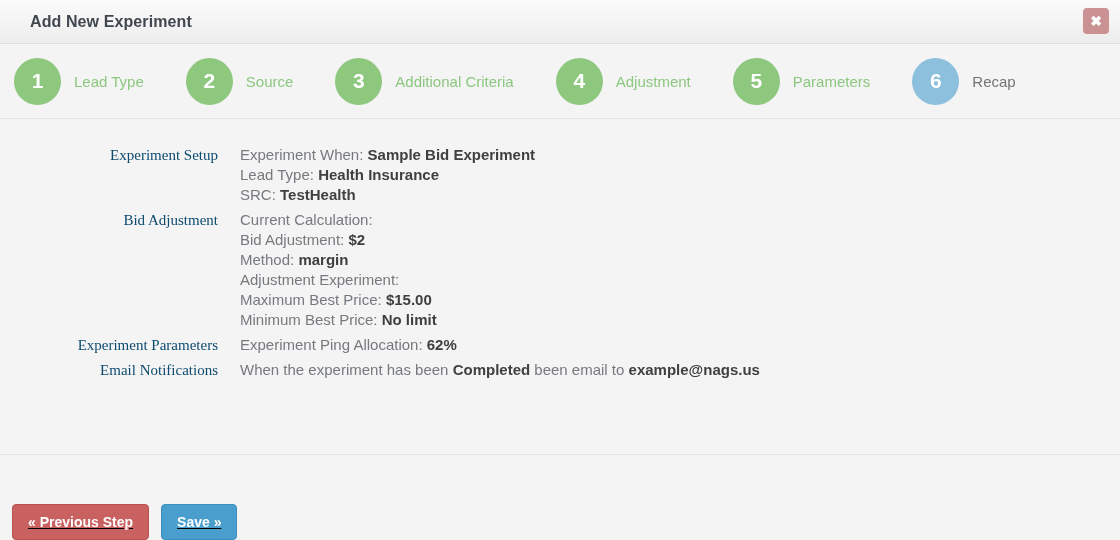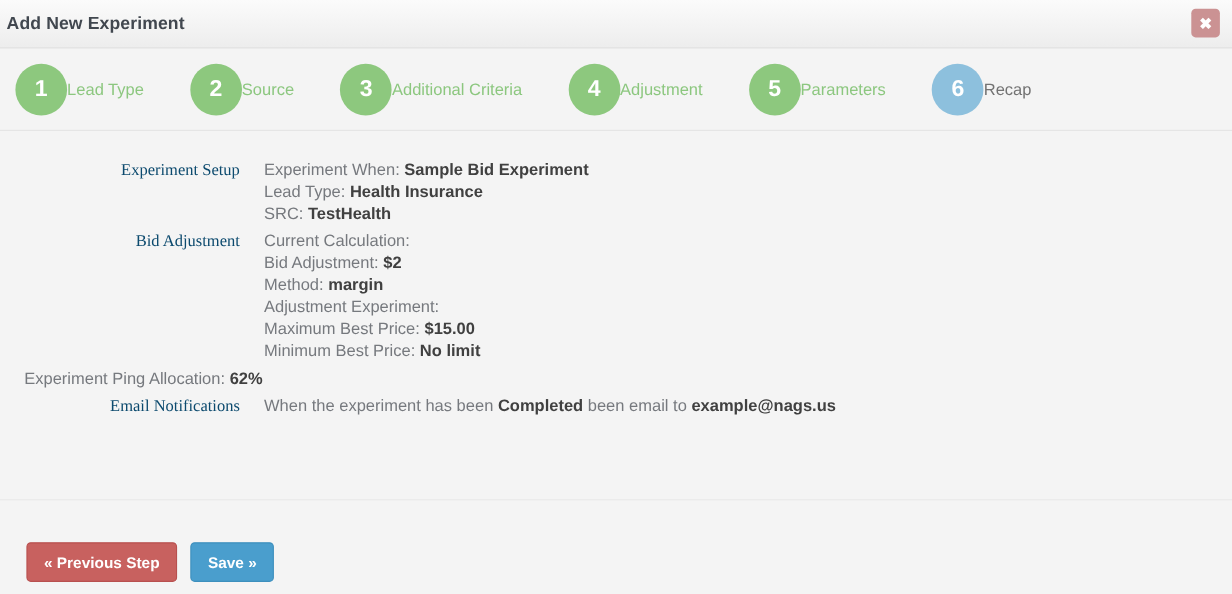--- a/index.html
+++ b/index.html
@@ -26,21 +26,21 @@
 
   
   .modal-header {
     position: relative;
     height: 44px;
     box-sizing: border-box;
     background: linear-gradient(to bottom, #fbfbfb 0%, #ededed 100%);
     border-bottom: 1px solid #dedede;
     display: flex;
     align-items: center;
-    padding: 0 6px;
+    padding: 0 30px;
     flex: 0 0 auto;
   }
   .modal-title {
     font-size: 16px;
     font-weight: bold;
     color: #41474f;
     letter-spacing: 0.1px;
   }
   .close-button {
     position: absolute;
@@ -87,20 +87,21 @@
     align-items: center;
     justify-content: center;
     color: #ffffff;
     font-size: 21px;
     font-weight: bold;
     flex: 0 0 auto;
   }
   .step-circle.green { background: #8dc87e; }
   .step-circle.blue  { background: #8dc0dd; }
   .step-label {
+    margin-left: 13px;
     font-size: 15px;
   }
   .step-label.green { color: #8cc77f; }
   .step-label.blue  { color: #737373; }
 
   
   .modal-body {
     flex: 1 1 auto;
     background: #f4f4f4;
     border-bottom: 1px solid #e4e4e4;
@@ -131,23 +132,24 @@
   }
   .recap-line { white-space: nowrap; }
   .recap-line b { color: #404040; font-weight: bold; }
 
   
   .modal-footer {
     height: 85px;
     flex: 0 0 auto;
     background: #f4f4f4;
     display: flex;
-    align-items: center;
-    padding: 26px 0 0 24px;
-    box-sizing: border-box;
+    align-items: flex-end;
+    padding: 26px 0 0 12px;
+    box-sizing: border-box;
+    text-decoration: underline;
   }
   .btn {
     font-family: "Liberation Sans", sans-serif;
     font-size: 14px;
     font-weight: bold;
     color: #ffffff;
     border-radius: 4px;
     padding: 9px 15px;
     cursor: pointer;
     line-height: 16px;
@@ -214,20 +216,21 @@
         <div class="recap-values">
           <div class="recap-line"><span>Current Calculation:</span></div>
           <div class="recap-line"><span>Bid Adjustment: </span><b>$2</b></div>
           <div class="recap-line"><span>Method: </span><b>margin</b></div>
           <div class="recap-line"><span>Adjustment Experiment:</span></div>
           <div class="recap-line"><span>Maximum Best Price: </span><b>$15.00</b></div>
           <div class="recap-line"><span>Minimum Best Price: </span><b>No limit</b></div>
         </div>
       </div>
       <div class="recap-row">
+        <div class="recap-label">Experiment Parameters</div>
         <div class="recap-values">
           <div class="recap-line"><span>Experiment Ping Allocation: </span><b>62%</b></div>
         </div>
       </div>
       <div class="recap-row">
         <div class="recap-label">Email Notifications</div>
         <div class="recap-values">
           <div class="recap-line"><span>When the experiment has been </span><b>Completed</b><span> been email to </span><b>example@nags.us</b></div>
         </div>
       </div>

